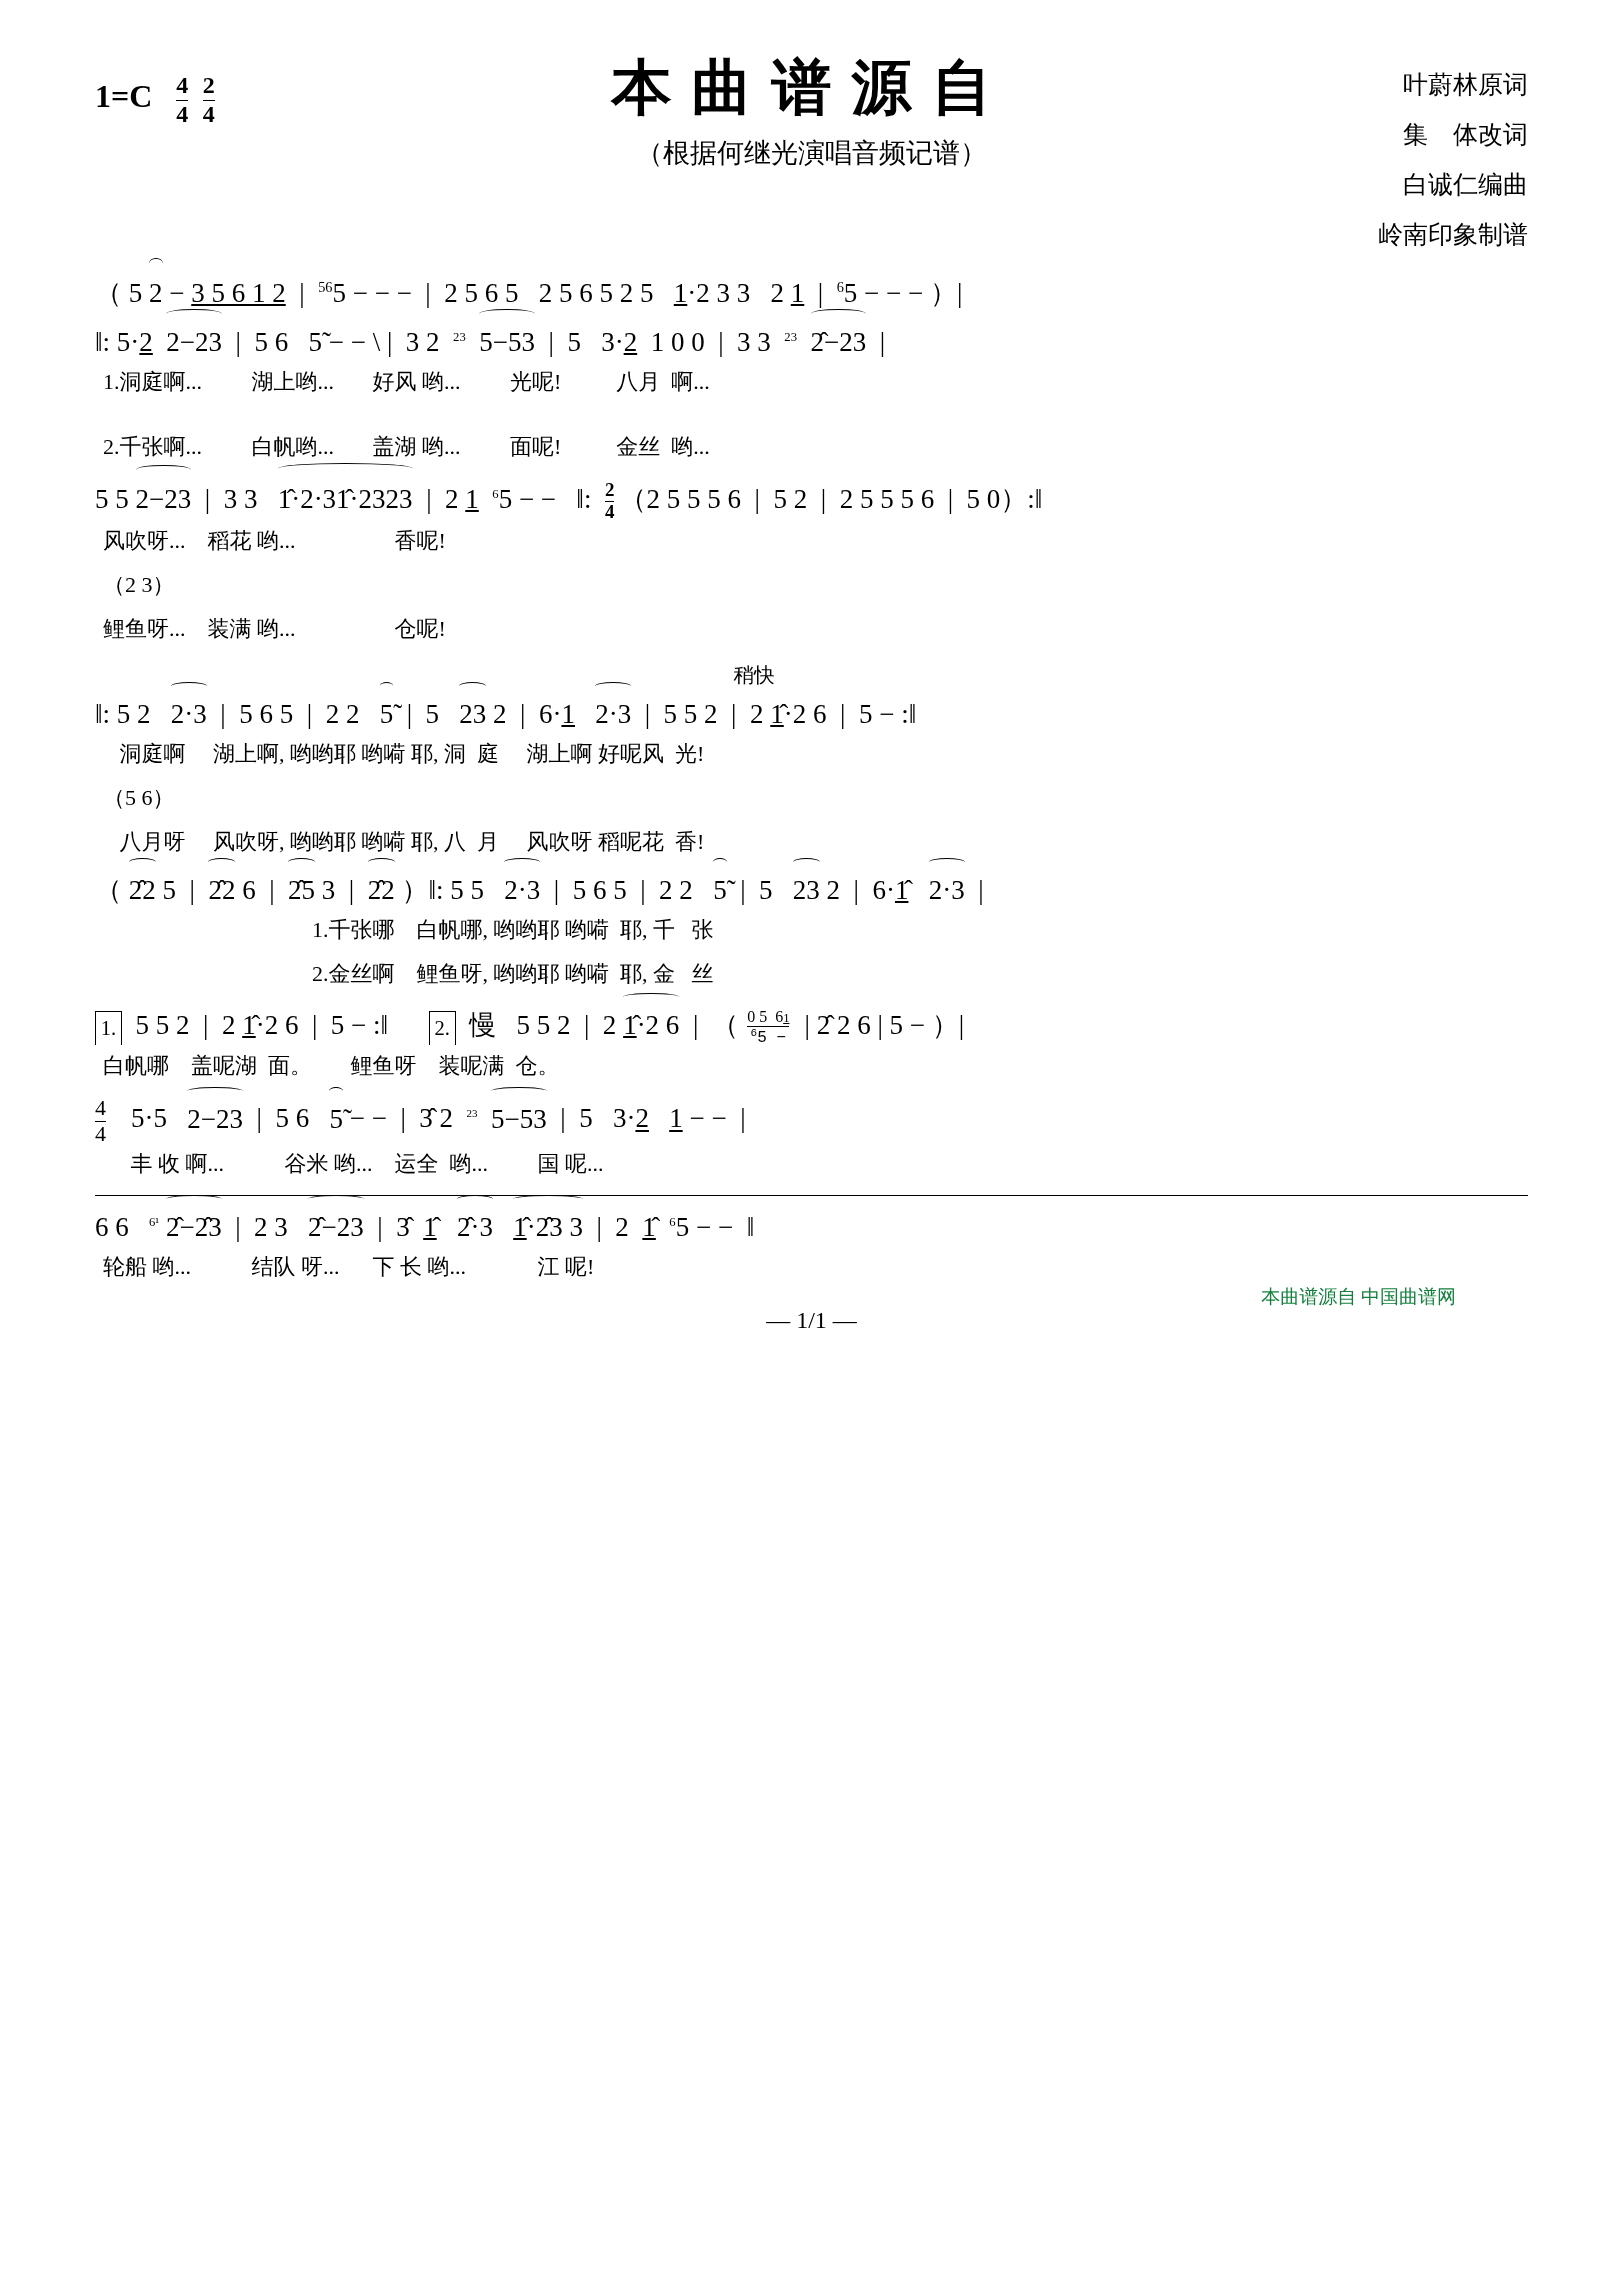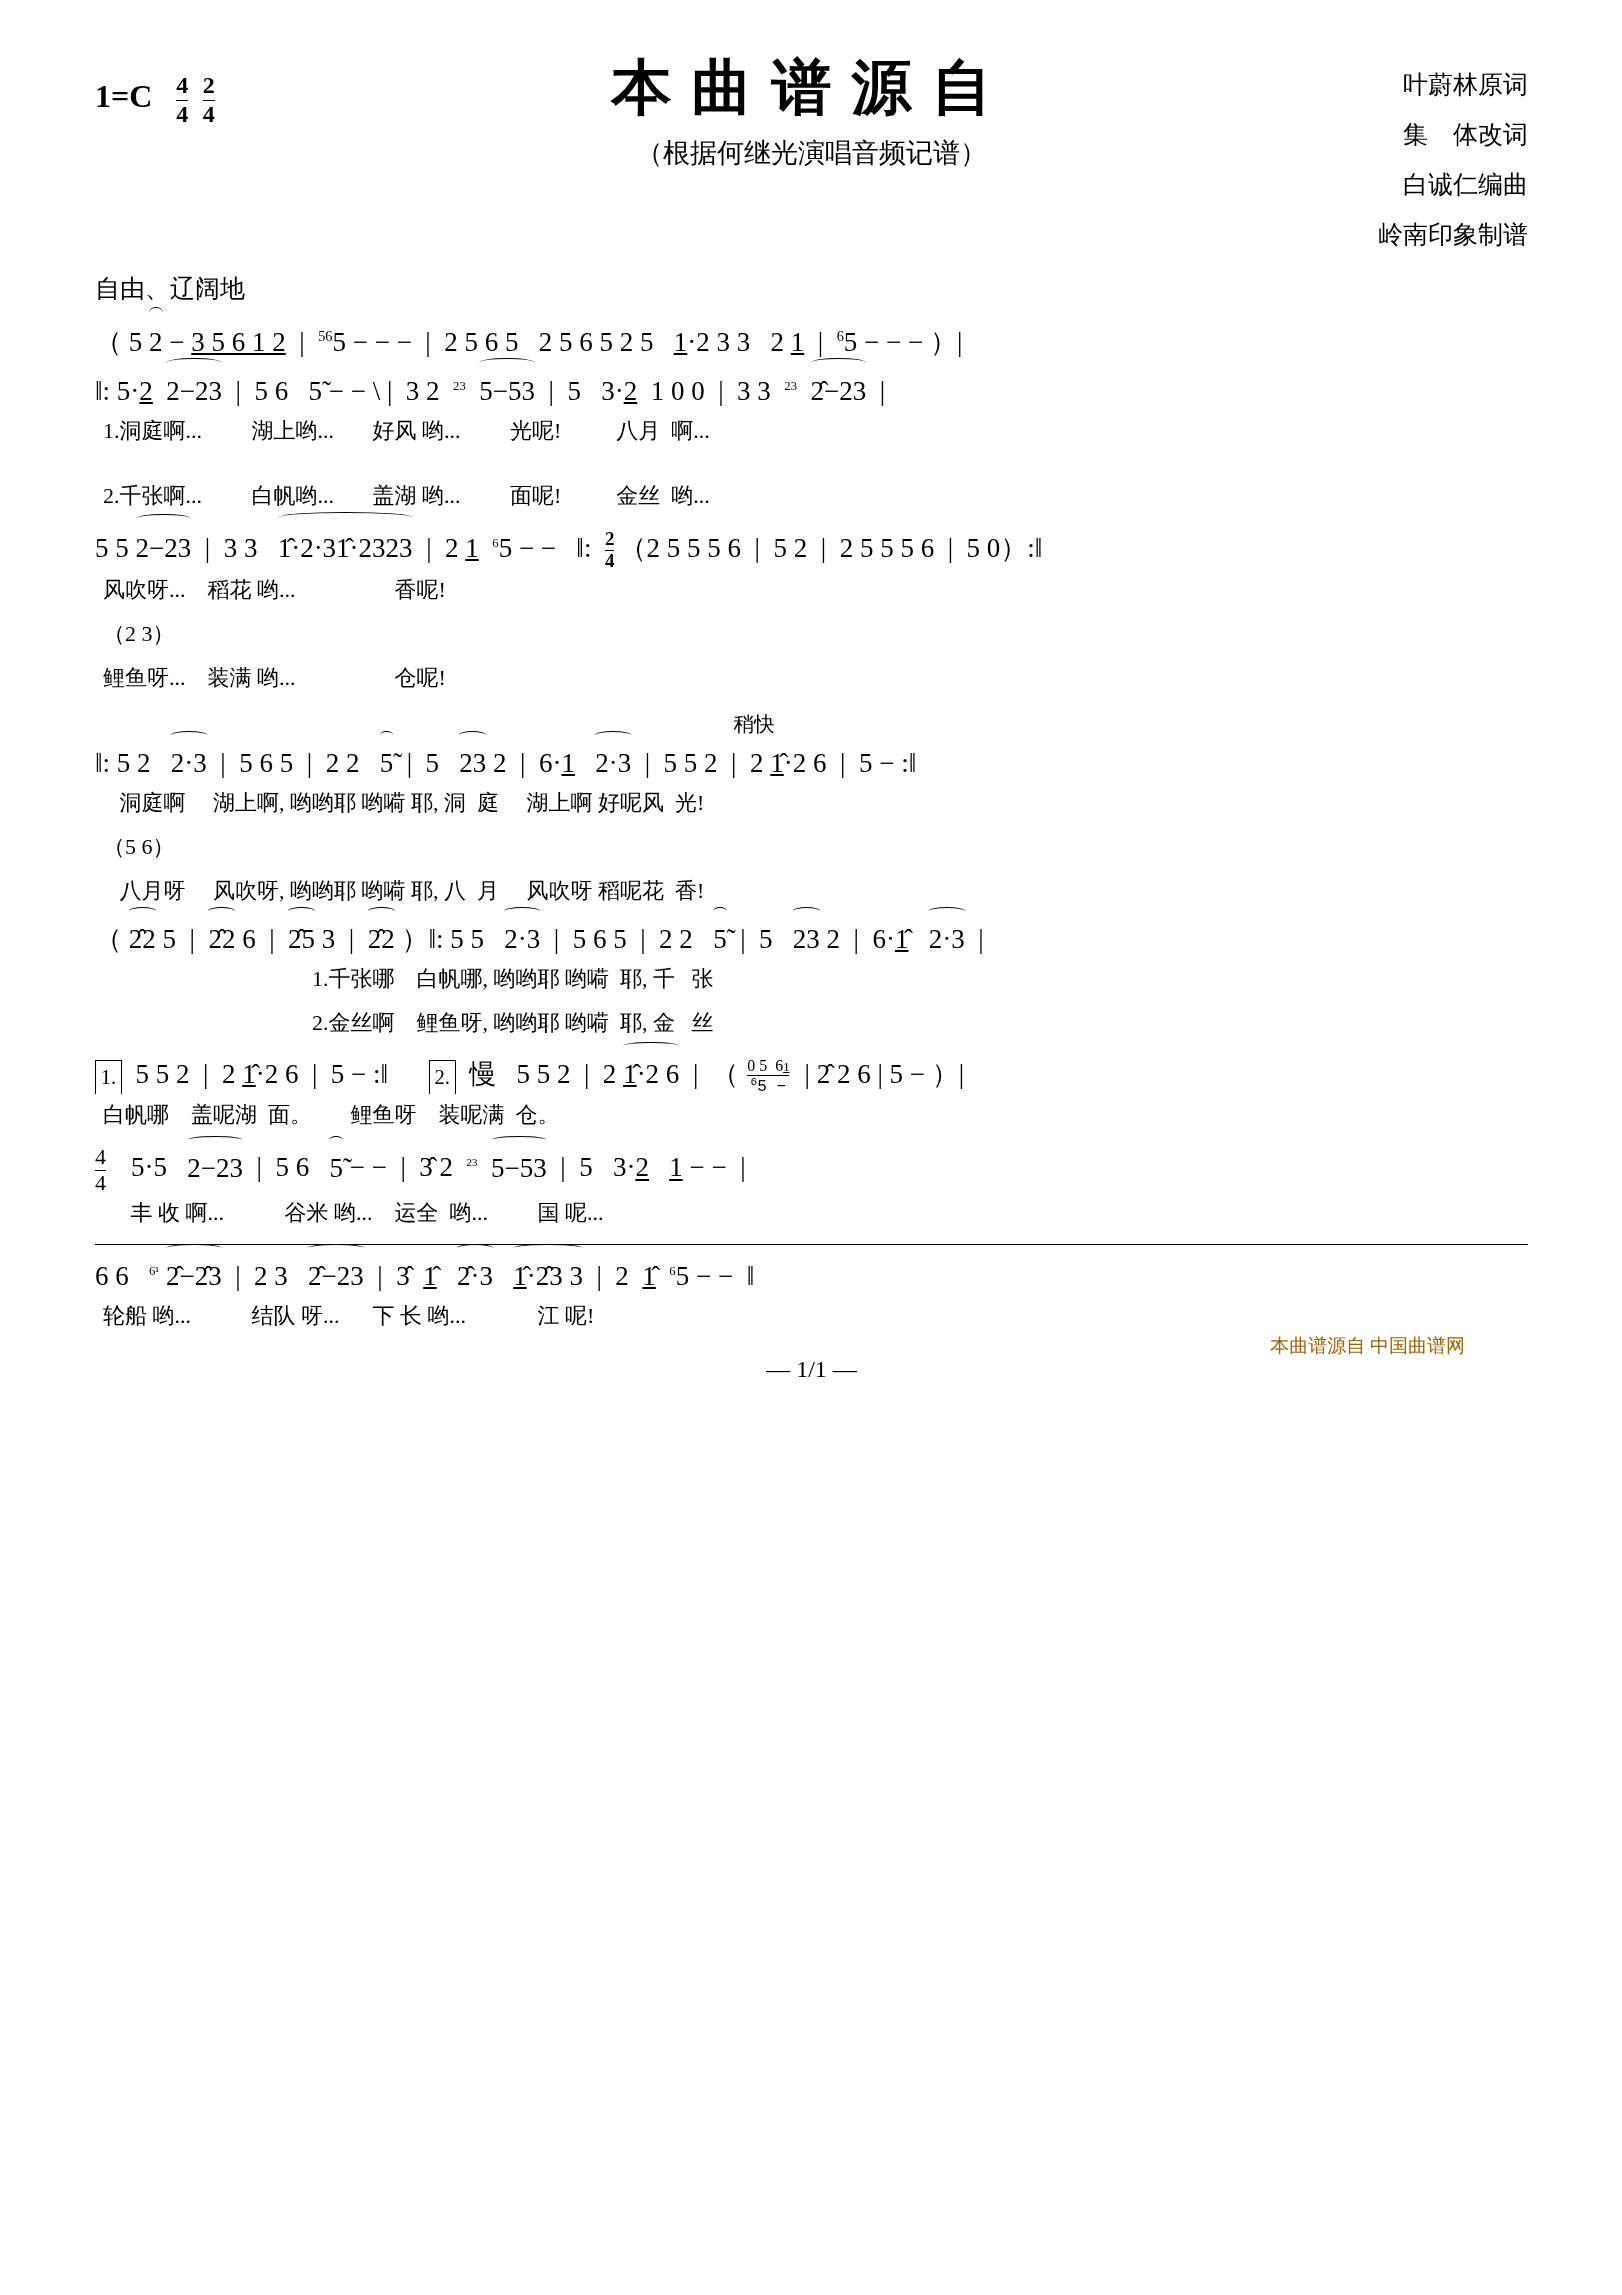--- a/index.html
+++ b/index.html
@@ -14,23 +14,23 @@
     }
 
     .page {
       width: 100%;
       position: relative;
     }
 
     .watermark {
       position: absolute;
       bottom: 24px;
-      right: 79px;
+      right: 88px;
       font-size: 19px;
-      color: #a16207;
+      color: #15803d;
     }
 
     .page-num {
       text-align: center;
       font-size: 24px;
       margin-top: 24px;
     }
 
     .music-image {
       width: 100%;
@@ -142,21 +142,20 @@
       </div>
 
       <div class="header-right">
         <div>叶蔚林原词</div>
         <div>集　体改词</div>
         <div>白诚仁编曲</div>
         <div>岭南印象制谱</div>
       </div>
     </div>
 
-    <div class="freedom-text">自由、辽阔地</div>
 
     <div class="music-image">
 
       <div class="music-section">
         <span class="score-line">
           （ 5 
           <span style="position:relative; display:inline-block;">
             <span style="position:absolute; top:-14.3px; left:0; right:0; border-top:1.6px solid #000; border-radius:50% 50% 0 0; height:11px; width:100%; display:block; pointer-events:none;"></span>
             2
           </span>

